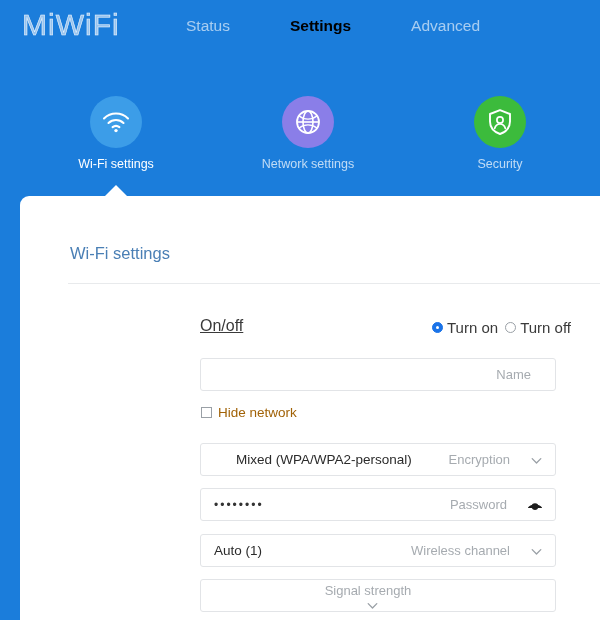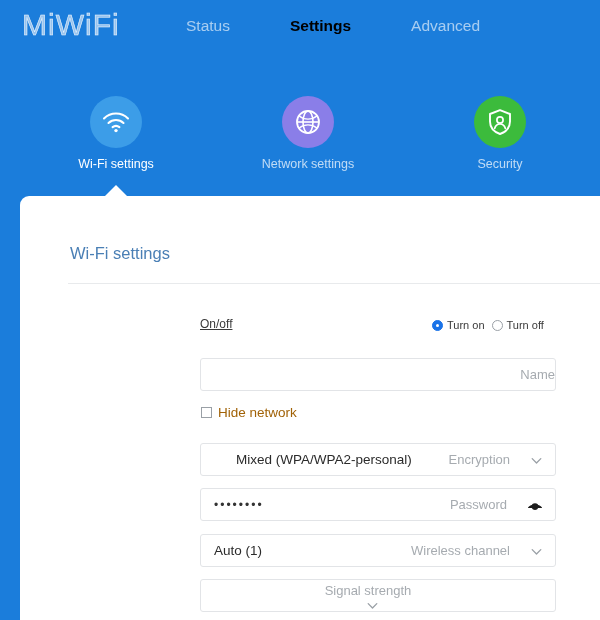--- a/index.html
+++ b/index.html
@@ -149,32 +149,32 @@
     position: absolute;
     left: 0;
     top: 8px;
     width: 560px;
     height: 30px;
   }
   .onoff-label {
     position: absolute;
     left: 180px;
     top: 3px;
-    font-size: 12px;
+    font-size: 16px;
     color: #3a3a3a;
     text-decoration: underline;
   }
   .radios {
     position: absolute;
     left: 412px;
     top: 5px;
     display: flex;
     align-items: center;
     gap: 7px;
-    font-size: 11px;
+    font-size: 15px;
     color: #3a3a3a;
   }
   .radio-opt {
     display: flex;
     align-items: center;
     gap: 4px;
     cursor: pointer;
     white-space: nowrap;
   }
   .rdot {
@@ -221,21 +221,21 @@
   }
   .field .value.dots {
     letter-spacing: 2px;
     font-size: 12px;
     color: #333;
   }
   .field .spacer { flex: 1; }
   .field .hint {
     font-size: 13px;
     color: #a6abb0;
-    margin-right: 0;
+    margin-right: 24px;
     white-space: nowrap;
   }
   .field .hint.tight { margin-right: 20px; }
 
   .chev {
     margin-right: 12px;
     width: 13px; height: 13px;
     flex: none;
   }
   .eye {

